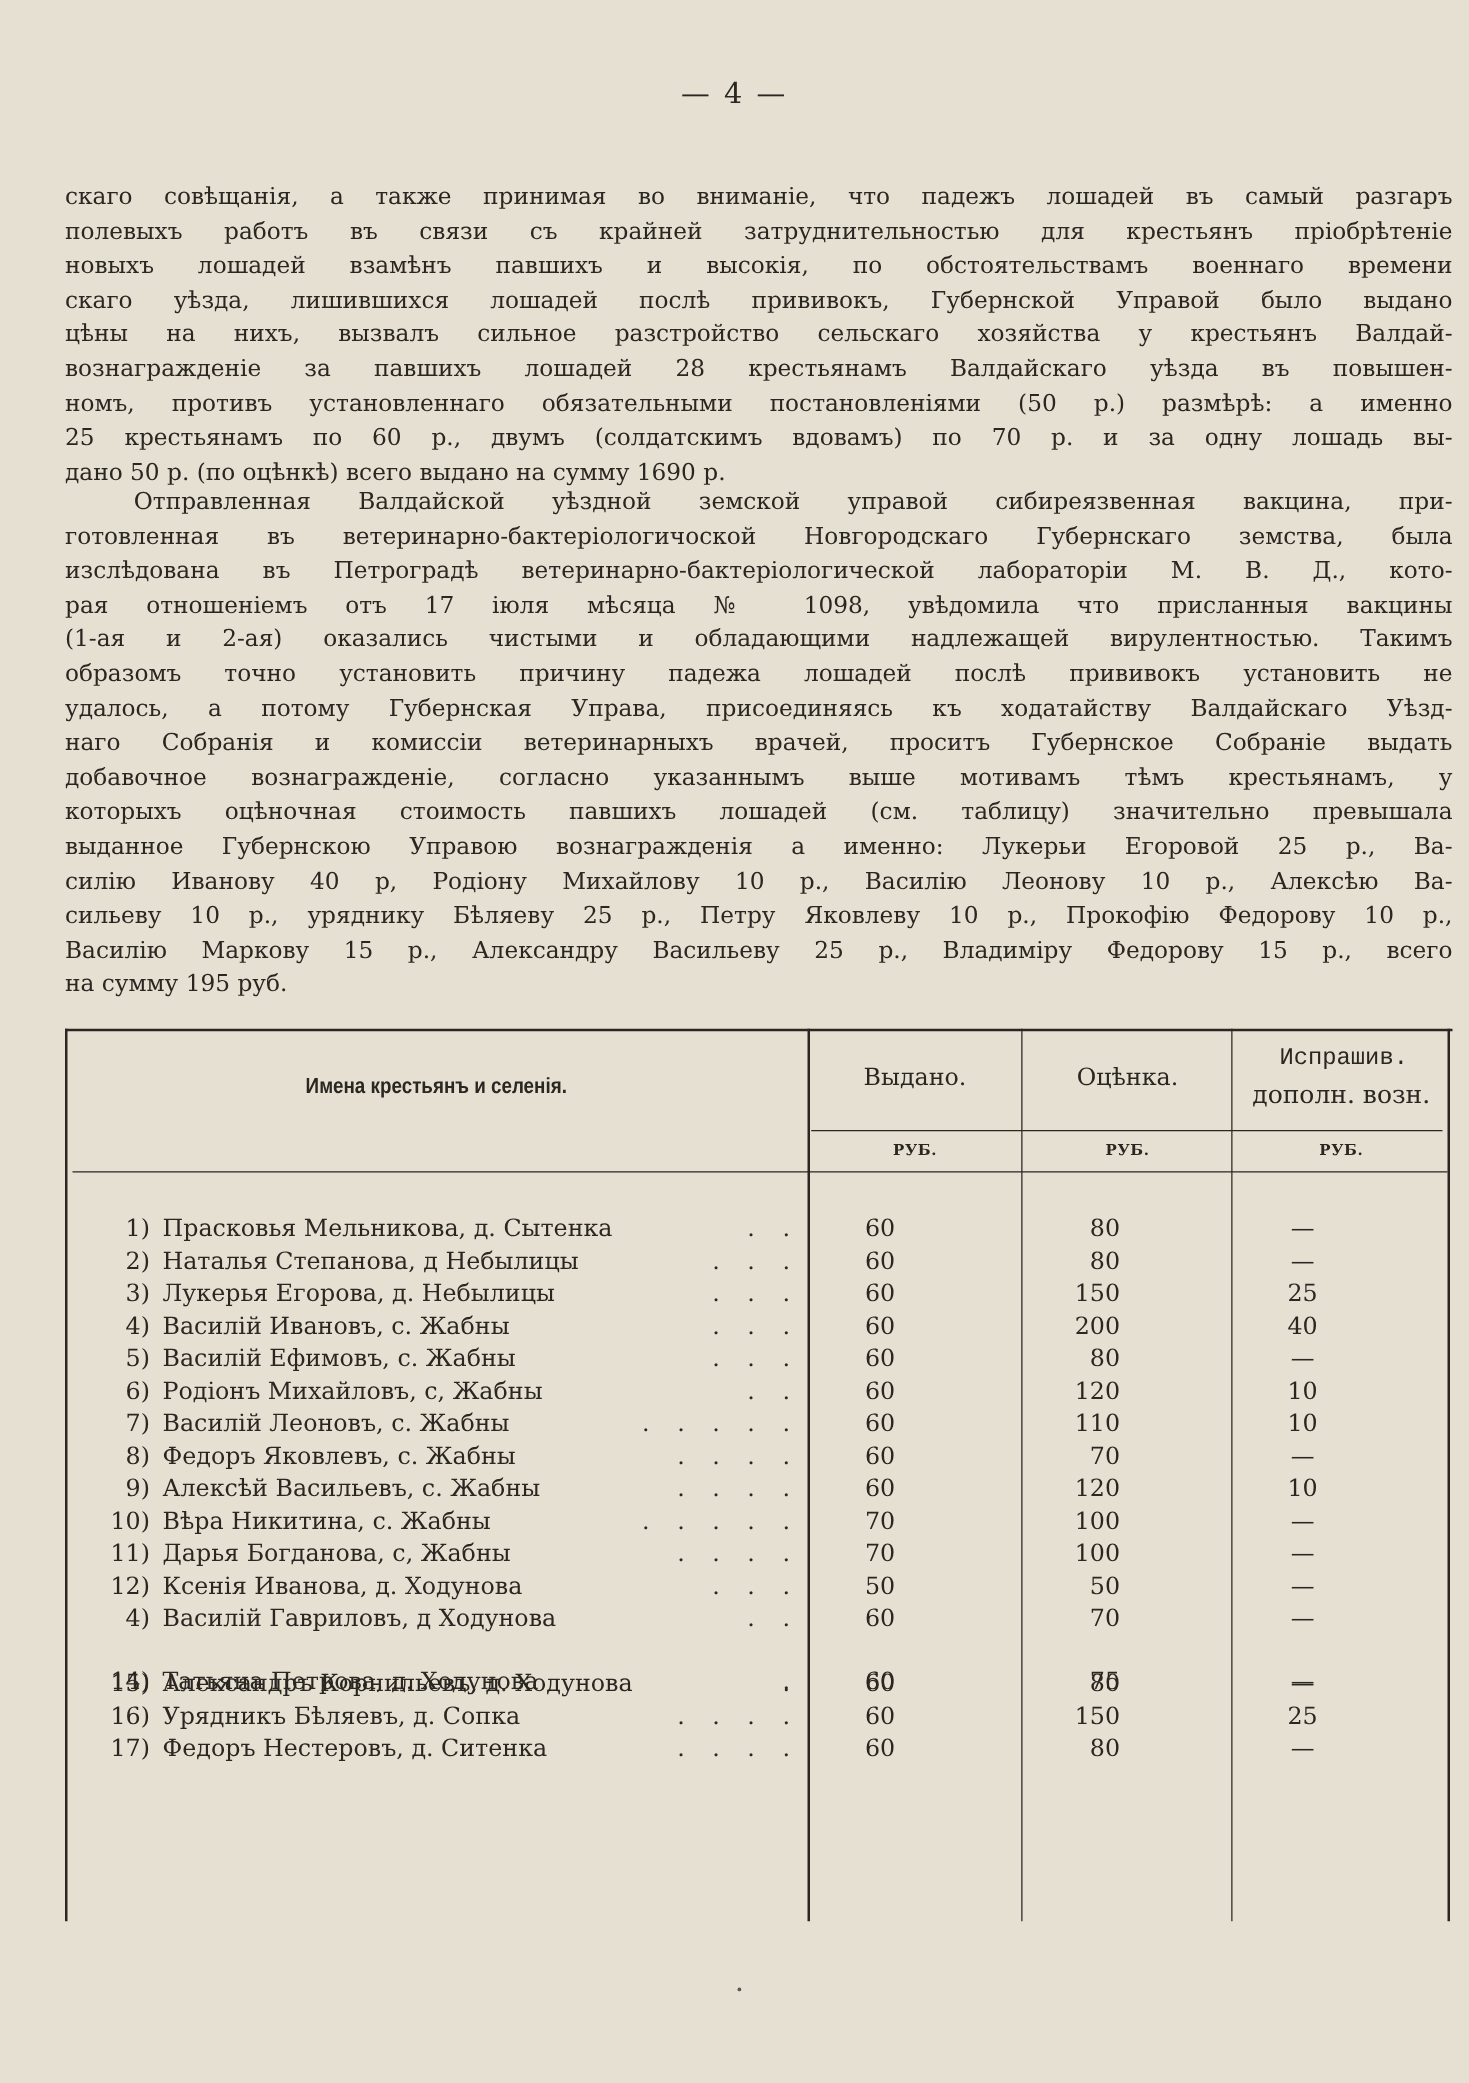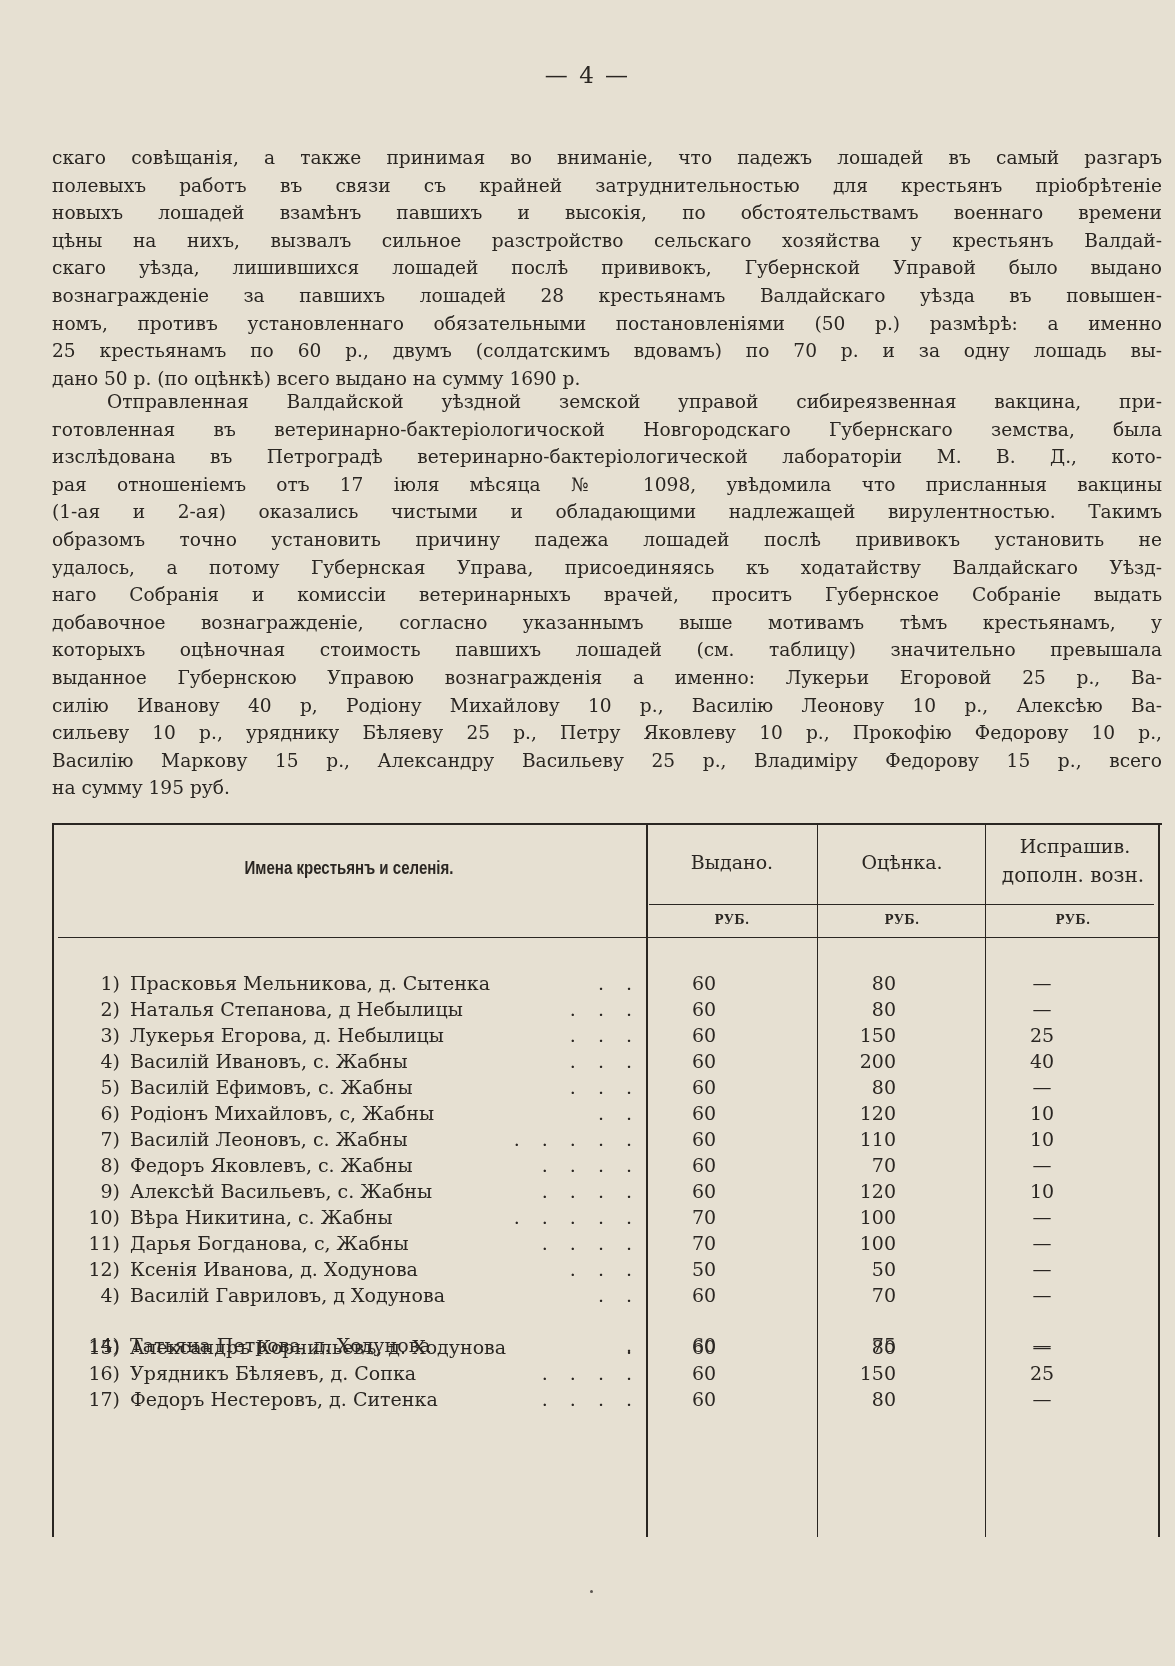--- a/index.html
+++ b/index.html
@@ -45,22 +45,22 @@
 </style>
 </head>
 <body>
 
 <div class="page-num">— 4 —</div>
 
 <div id="p1" class="para">
     <span class="ln first">скаго совѣщанія, а также принимая во вниманіе, что падежъ лошадей въ самый разгаръ</span>
     <span class="ln">полевыхъ работъ въ связи съ крайней затруднительностью для крестьянъ пріобрѣтеніе</span>
     <span class="ln">новыхъ лошадей взамѣнъ павшихъ и высокія, по обстоятельствамъ военнаго времени</span>
+    <span class="ln">скаго уѣзда, лишившихся лошадей послѣ прививокъ, Губернской Управой было выдано</span>
     <span class="ln">цѣны на нихъ, вызвалъ сильное разстройство сельскаго хозяйства у крестьянъ Валдай-</span>
-    <span class="ln">скаго уѣзда, лишившихся лошадей послѣ прививокъ, Губернской Управой было выдано</span>
     <span class="ln">вознагражденіе за павшихъ лошадей 28 крестьянамъ Валдайскаго уѣзда въ повышен-</span>
     <span class="ln">номъ, противъ установленнаго обязательными постановленіями (50 р.) размѣрѣ: а именно</span>
     <span class="ln">25 крестьянамъ по 60 р., двумъ (солдатскимъ вдовамъ) по 70 р. и за одну лошадь вы-</span>
     <span class="ln last">дано 50 р. (по оцѣнкѣ) всего выдано на сумму 1690 р.</span>
   </div>
 <div id="p2" class="para">
     <span class="ln first">Отправленная Валдайской уѣздной земской управой сибиреязвенная вакцина, при-</span>
     <span class="ln">готовленная въ ветеринарно-бактеріологичоской Новгородскаго Губернскаго земства, была</span>
     <span class="ln">изслѣдована въ Петроградѣ ветеринарно-бактеріологической лабораторіи М. В. Д., кото-</span>
     <span class="ln">рая отношеніемъ отъ 17 іюля мѣсяца № 1098, увѣдомила что присланныя вакцины</span>
@@ -86,21 +86,21 @@
   <div class="rule" style="left:594px;top:0;width:1.5px;height:714px;"></div>
   <div class="rule" style="left:765px;top:0;width:1.2px;height:714px;"></div>
   <div class="rule" style="left:933px;top:0;width:1.2px;height:714px;"></div>
 
   <div class="rule" style="left:597px;top:81px;width:505px;height:1px;"></div>
   <div class="rule" style="left:6px;top:114px;width:1100px;height:1px;"></div>
 
   <div class="hdr-name">Имена крестьянъ и селенія.</div>
   <div class="hdr-col" style="left:596px;width:168px;top:28px;">Выдано.</div>
   <div class="hdr-col" style="left:767px;width:166px;top:28px;">Оцѣнка.</div>
-  <div class="hdr-col" style="left:935px;width:176px;top:12px;">Испрашив.</div>
+  <div class="hdr-col" style="left:935px;width:176px;top:12px;font-family:Liberation Mono, monospace;">Испрашив.</div>
   <div class="hdr-col" style="left:935px;width:172px;top:40px;font-size:20px;">дополн. возн.</div>
   <div class="hdr-unit" style="left:596px;width:168px;top:90px;">РУБ.</div>
   <div class="hdr-unit" style="left:767px;width:166px;top:90px;">РУБ.</div>
   <div class="hdr-unit" style="left:935px;width:172px;top:90px;">РУБ.</div>
 
   <div id="rows">
       <div class="row" style="top: 149px;">
         <span class="num">1)</span>
         <span class="name">Прасковья Мельникова, д. Сытенка</span>
         <span class="dots">. .</span>

